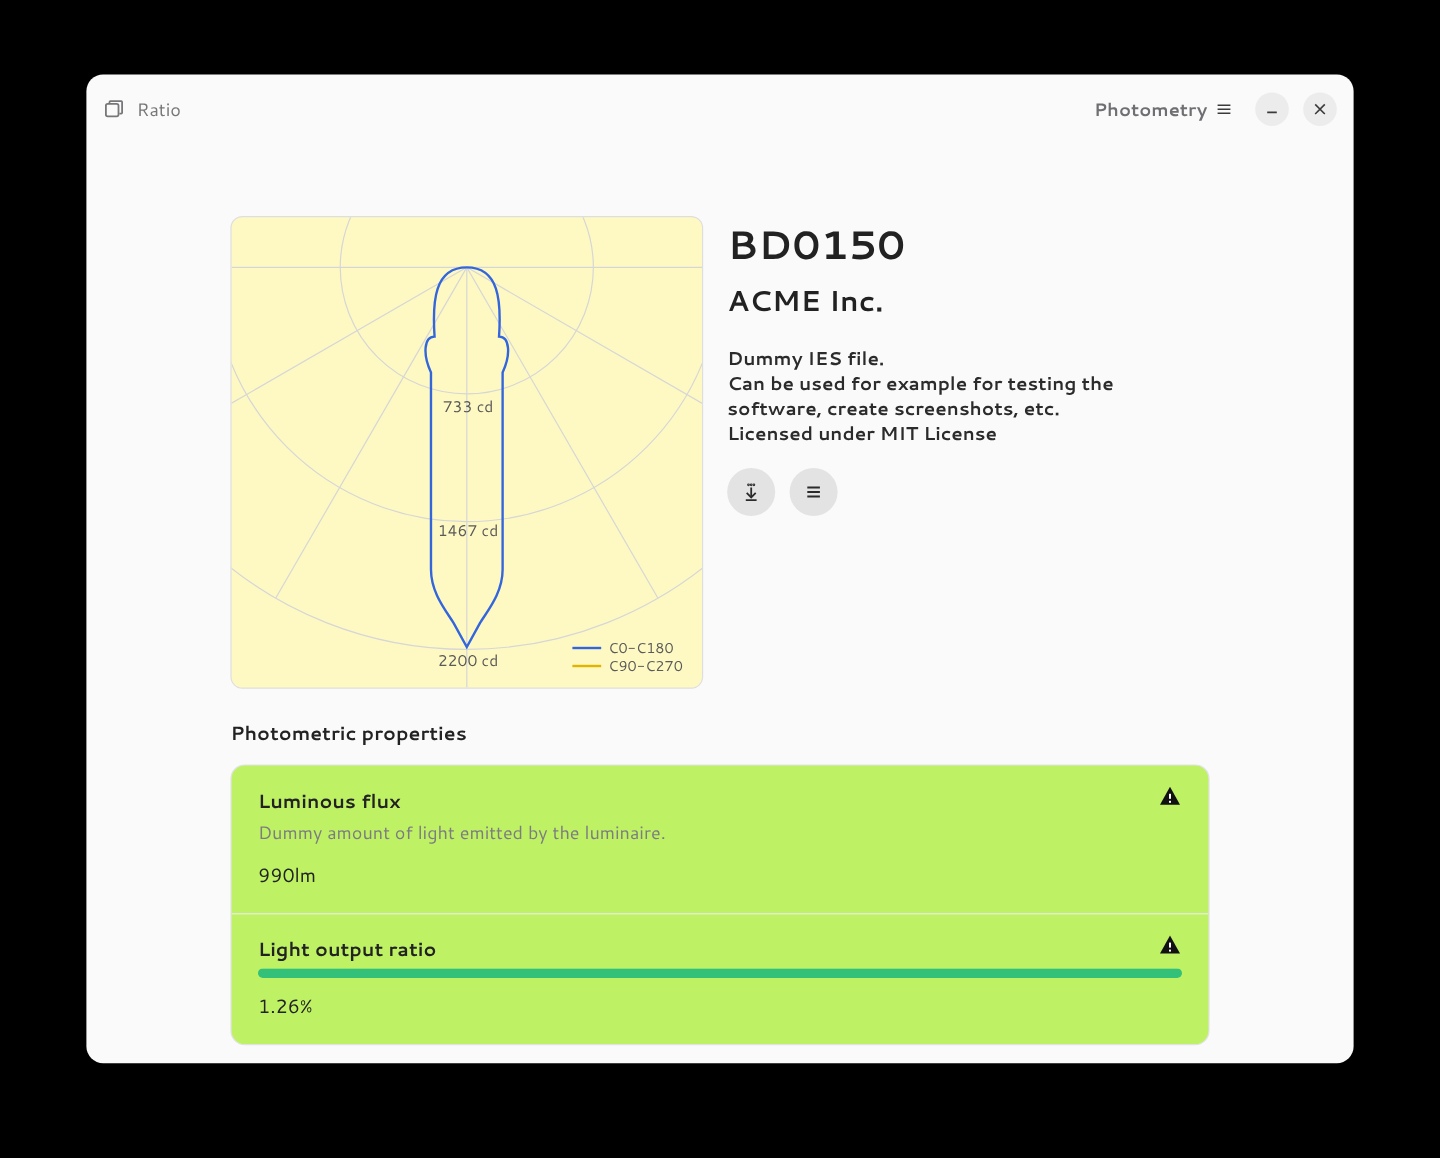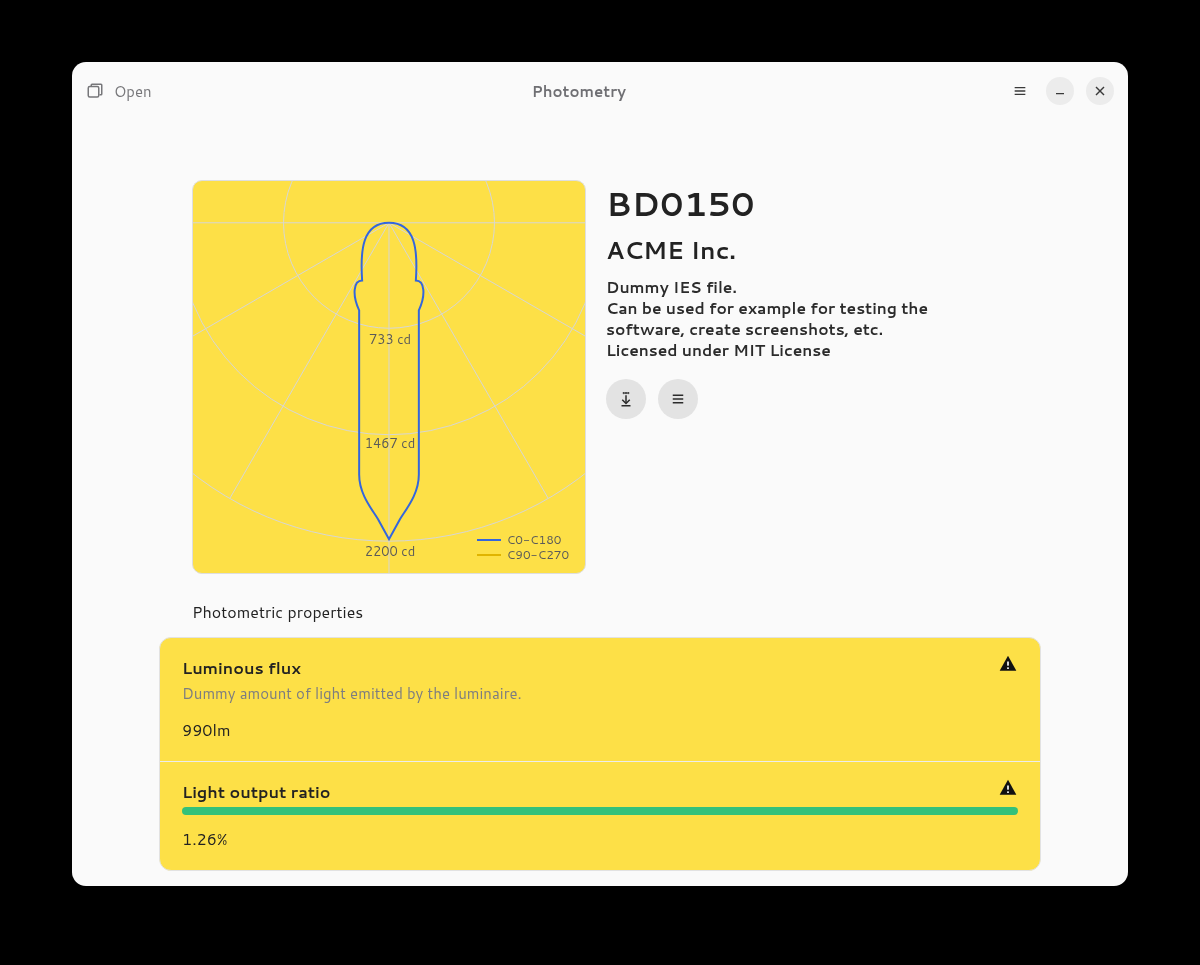--- a/index.html
+++ b/index.html
@@ -30,21 +30,21 @@
     display: flex;
     align-items: center;
     padding: 0 14px;
     flex-shrink: 0;
   }
   .tb-left { display: flex; align-items: center; gap: 10px; color:#77777a; }
   .tb-left .open-icon { width: 18px; height: 18px; color:#77777a; }
   .tb-left span { font-size: 15px; font-weight: 500; }
   .tb-title {
     flex: 1;
-    text-align: center;
+    text-align: right;
     font-size: 15px;
     font-weight: 600;
     color: #6f6f73;
   }
   .tb-right { display: flex; align-items: center; gap: 12px; }
   .round-btn {
     width: 28px; height: 28px;
     border-radius: 50%;
     background: #ececec;
     display: flex;
@@ -61,21 +61,21 @@
     padding: 0;
   }
   .top-row {
     display: flex;
     gap: 20px;
     padding: 60px 120px 0 120px;
   }
   .polar-box {
     width: 394px;
     height: 394px;
-    background: #fde047;
+    background: #fef9c3;
     border: 1px solid #dedede;
     border-radius: 10px;
     position: relative;
     flex-shrink: 0;
   }
   .polar-svg { position:absolute; inset:0; width:100%; height:100%; }
   .polar-label {
     position: absolute;
     font-size: 13px;
     color: #5a5a5a;
@@ -86,39 +86,39 @@
     position: absolute;
     right: 16px;
     bottom: 10px;
     font-size: 12px;
     color: #5a5a5a;
   }
   .legend-row { display:flex; align-items:center; gap:6px; line-height:1.3;}
   .legend-swatch { width:24px; height:0; border-top:2px solid; display:inline-block;}
   .info-col { flex:1; padding-top:0; }
   .model { font-size: 33px; font-weight: 800; margin:0 0 6px 0; color:#222;}
-  .company { font-size: 24px; font-weight: 700; margin:0 0 10px 0; color:#222;}
+  .company { font-size: 24px; font-weight: 700; margin:0 0 21px 0; color:#222;}
   .date { font-size: 17px; color:#8a8a8e; margin:0 0 16px 0;}
   .desc { font-size: 15.5px; line-height:1.35; color:#2b2b2b; white-space: pre-line; font-weight: bold;}
   .action-row { display:flex; gap:12px; margin-top:18px;}
   .circ-btn {
     width:40px; height:40px; border-radius:50%;
     background:#e3e3e3; display:flex; align-items:center; justify-content:center;
     cursor:pointer; color:#2b2b2b;
   }
   .circ-btn svg { width:18px; height:18px;}
   .section-title {
     margin: 26px 120px 14px 120px;
     font-size: 16px;
-    font-weight: 400;
+    font-weight: 700;
     color:#222;
   }
   .card {
-    margin: 0 87px;
-    background:#fde047;
+    margin: 0 120px;
+    background:#bef264;
     border:1px solid #e2e2e2;
     border-radius:12px;
     overflow:hidden;
   }
   .card-row {
     padding:18px 22px 20px 22px;
     border-bottom:1px solid #ececec;
     position:relative;
   }
   .card-row:last-child{border-bottom:none;}
@@ -139,21 +139,21 @@
 <body>
 
 <div class="window">
 
   <div class="titlebar">
     <div class="tb-left">
       <svg class="open-icon" viewBox="0 0 24 24" fill="none" stroke="currentColor" stroke-width="2">
         <rect x="3" y="6" width="14" height="14" rx="2"></rect>
         <path d="M7 6V4a1 1 0 0 1 1-1h12a1 1 0 0 1 1 1v12a1 1 0 0 1-1 1h-2"></path>
       </svg>
-      <span>Open</span>
+      <span>Ratio</span>
     </div>
     <div class="tb-title">Photometry</div>
     <div class="tb-right">
       <div class="hamburger">
         <svg viewBox="0 0 24 24" fill="none" stroke="currentColor" stroke-width="2">
             <line x1="4" y1="7" x2="20" y2="7"></line>
             <line x1="4" y1="12" x2="20" y2="12"></line>
             <line x1="4" y1="17" x2="20" y2="17"></line>
           </svg>
       </div>

